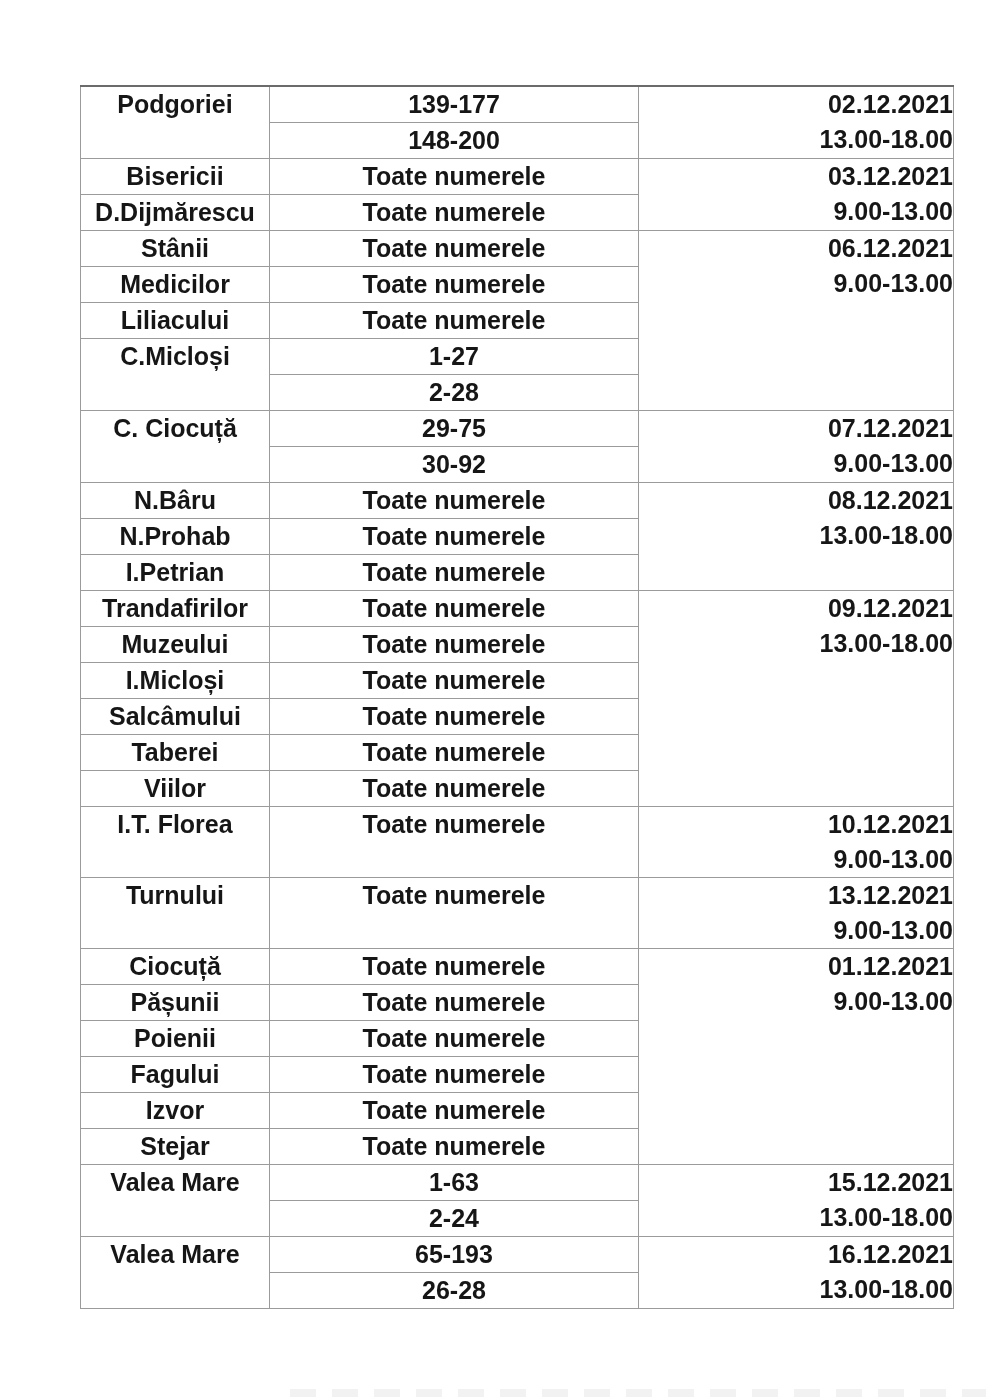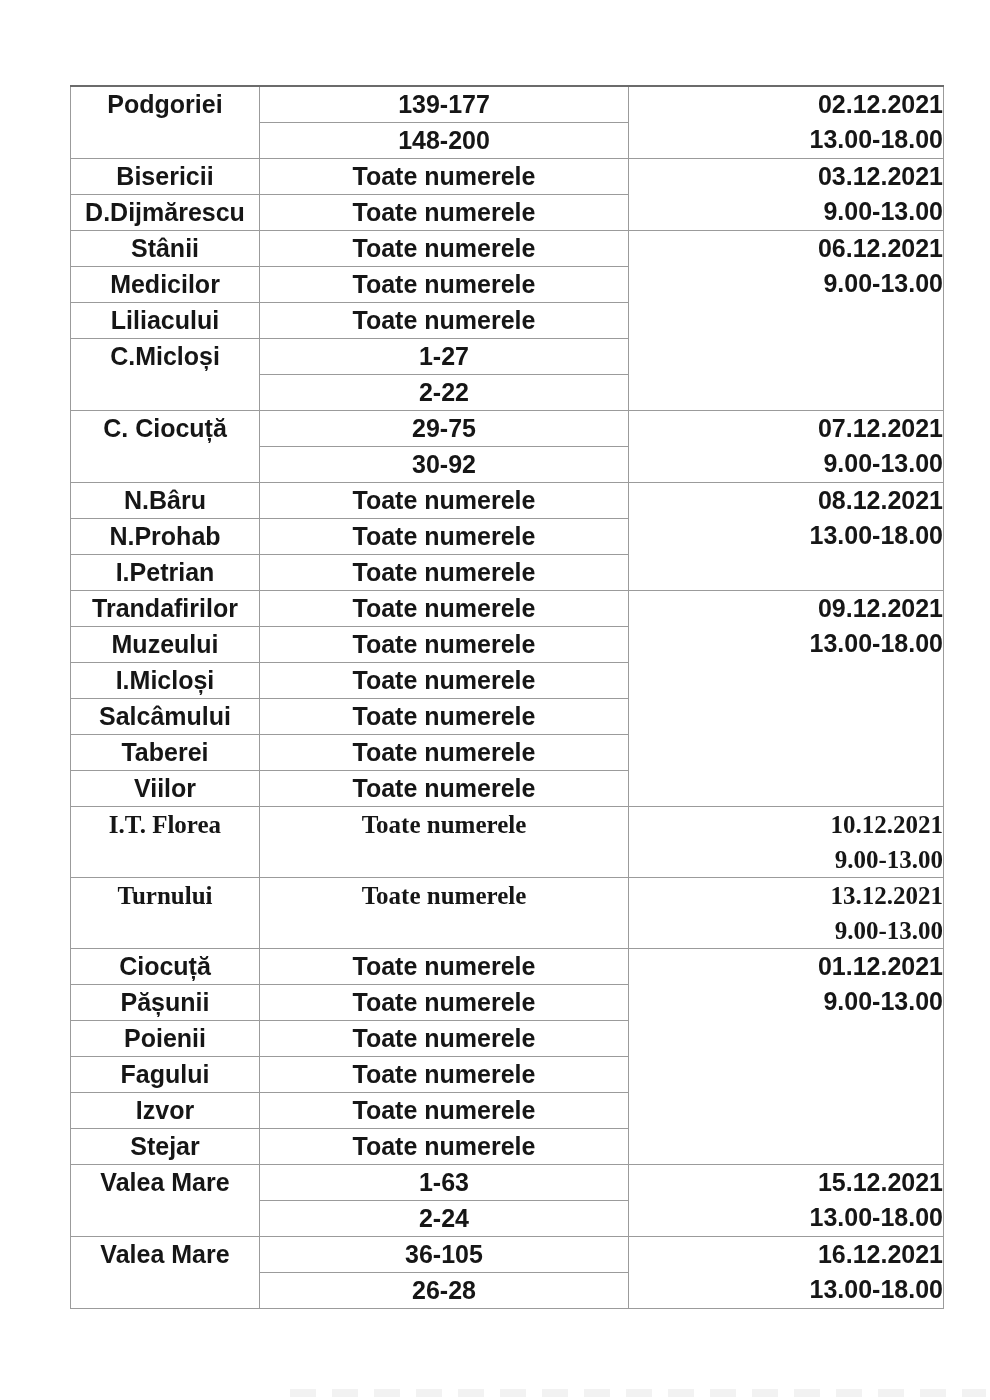--- a/index.html
+++ b/index.html
@@ -14,33 +14,33 @@
     font-family: "Liberation Sans", sans-serif;
   }
   .page {
     position: relative;
     width: 990px;
     height: 1400px;
     background: #ffffff;
   }
   table.schedule {
     position: absolute;
-    left: 70px;
+    left: 80px;
     top: 85px;
     width: 873px;
     border-collapse: collapse;
     table-layout: fixed;
     border: 1px solid #8f8f8f;
     border-top: 2px solid #6b6b6b;
   }
   col.c1 { width: 189px; }
   col.c2 { width: 369px; }
   col.c3 { width: 315px; }
   tr.row { height: 35px; }
-  tr.row.tall { height: 70px; font-family: Liberation Serif, serif; }
+  tr.row.tall { height: 70px; }
   td {
     border: 1px solid #9b9b9b;
     padding: 0;
     margin: 0;
     text-align: center;
     vertical-align: top;
     font-weight: 700;
     font-size: 25px;
     line-height: 35px;
     color: #161616;
@@ -113,21 +113,21 @@
         </tr>
         <tr class="row">
           <td>Liliacului</td>
           <td>Toate numerele</td>
         </tr>
         <tr class="row">
           <td rowspan="2">C.Micloși</td>
           <td>1-27</td>
         </tr>
         <tr class="row">
-          <td>2-22</td>
+          <td>2-28</td>
         </tr>
         <tr class="row">
           <td rowspan="2">C. Ciocuță</td>
           <td>29-75</td>
           <td rowspan="2">
             <div>07.12.2021</div>
             <div>9.00-13.00</div>
           </td>
         </tr>
         <tr class="row">
@@ -227,21 +227,21 @@
           <td rowspan="2">
             <div>15.12.2021</div>
             <div>13.00-18.00</div>
           </td>
         </tr>
         <tr class="row">
           <td>2-24</td>
         </tr>
         <tr class="row">
           <td rowspan="2">Valea Mare</td>
-          <td>36-105</td>
+          <td>65-193</td>
           <td rowspan="2">
             <div>16.12.2021</div>
             <div>13.00-18.00</div>
           </td>
         </tr>
         <tr class="row">
           <td>26-28</td>
         </tr>
       </tbody>
   </table>

